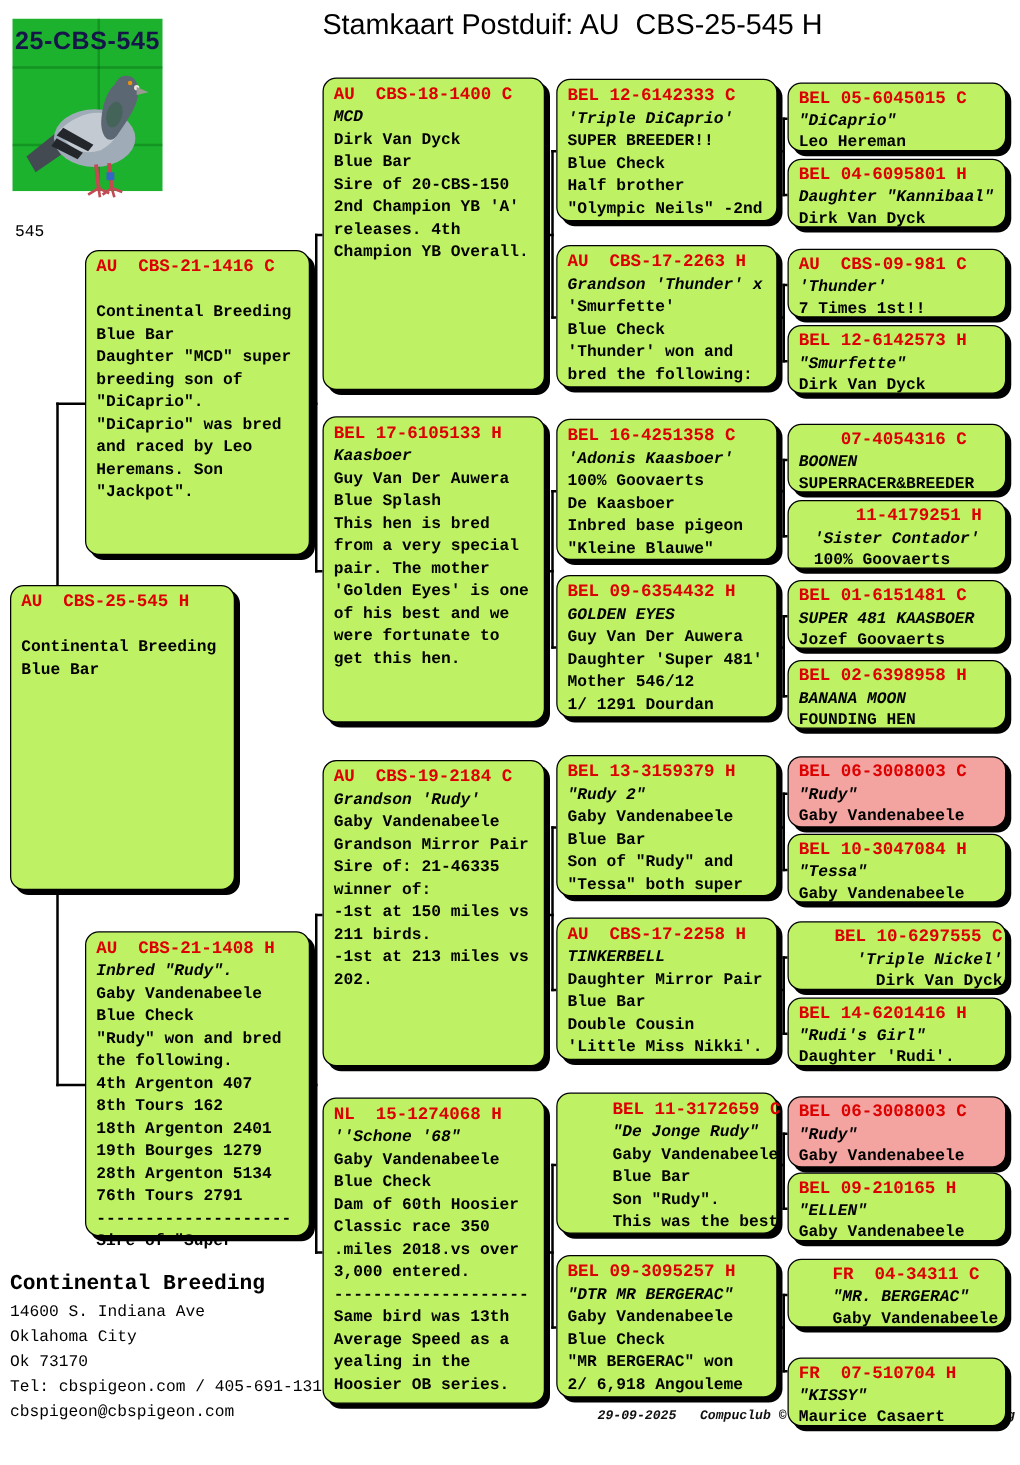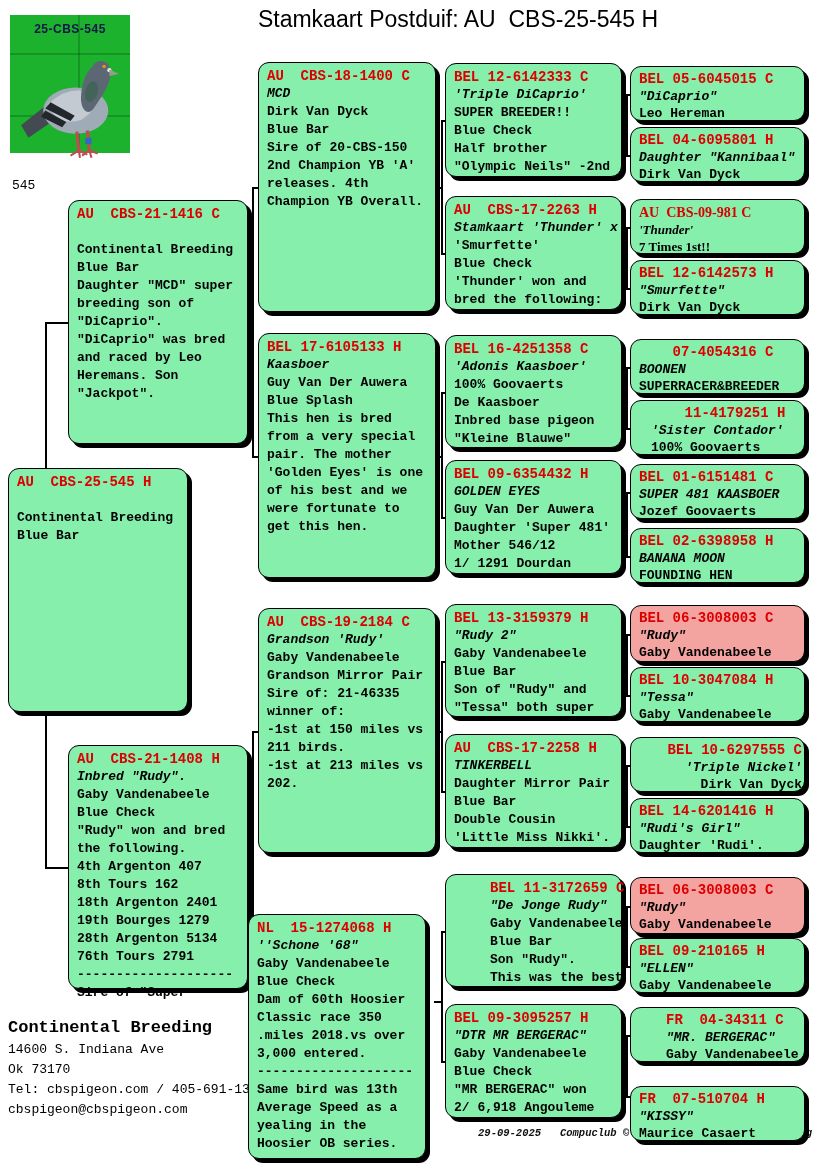--- a/index.html
+++ b/index.html
@@ -6,36 +6,36 @@
     --red:#dd0000;
     --pink:#f3a3a0;
     --green:#1cb22e;
   }
   html,body{margin:0;padding:0;background:#fff;}
   #page{position:relative;width:816px;height:1172px;background:#fff;overflow:hidden;
         font-family:"Liberation Mono",monospace;}
   .title{position:absolute;top:6px;left:100px;width:716px;text-align:center;
          font-family:"Liberation Sans",sans-serif;font-size:23px;color:#000;white-space:pre;}
   
-  .pbox{position:absolute;background:#86efac;border:1.5px solid #000;border-radius:11px;
+  .pbox{position:absolute;background:#bef264;border:1.5px solid #000;border-radius:11px;
         box-shadow:4px 4px 0 #000;box-sizing:border-box;padding:4px 2px 2px 8px;z-index:2;}
   .pbox.hl{background:var(--pink);}
   .ring{color:var(--red);font-weight:bold;white-space:pre;font-size:14px;}
   .bline{white-space:pre;font-weight:bold;font-size:13px;color:#000;}
   .bline.it{font-style:italic;}
   .gen1 .ring,.gen1 .bline,.gen2 .ring,.gen2 .bline,.gen3 .ring,.gen3 .bline{line-height:18px;}
   .gen4 .ring,.gen4 .bline{line-height:17px;}
   .cline{position:absolute;background:#000;z-index:1;}
   
   .photo{position:absolute;left:10px;top:15px;width:120px;height:158px;}
   .photo-green{position:absolute;left:0;top:0;width:120px;height:138px;background:var(--green);}
   .seam{position:absolute;background:rgba(0,80,10,.30);}
   .photo-white{position:absolute;left:0;top:138px;width:120px;height:20px;background:#fff;}
   .photo-label{position:absolute;top:7px;left:0;width:120px;text-align:center;
-               font-family:"Liberation Sans",sans-serif;font-weight:bold;font-size:12px;
+               font-family:"Liberation Sans",sans-serif;font-weight:bold;font-size:20px;
                color:#15154a;letter-spacing:.5px;}
   .bird{position:absolute;left:8px;top:26px;}
   .photo-caption{position:absolute;left:12px;top:178px;font-size:13px;color:#000;}
   
   .loft{position:absolute;left:8px;top:1016px;}
   .loft-name{font-weight:bold;font-size:17px;line-height:24px;white-space:pre;color:#000;}
   .addr-line{font-size:13px;line-height:20px;white-space:pre;color:#000;}
   .print-info{position:absolute;right:4px;top:1127px;font-size:10.5px;font-style:italic;
               font-weight:bold;white-space:pre;color:#111;}
 </style>
@@ -196,21 +196,21 @@
         <div class="bline it">Grandson 'Rudy'</div>
         <div class="bline">Gaby Vandenabeele</div>
         <div class="bline">Grandson Mirror Pair</div>
         <div class="bline">Sire of: 21-46335</div>
         <div class="bline">winner of:</div>
         <div class="bline">-1st at 150 miles vs</div>
         <div class="bline">211 birds.</div>
         <div class="bline">-1st at 213 miles vs</div>
         <div class="bline">202.</div>
       </div>
-      <div class="pbox gen2" style="left: 248px; top: 878px; width: 178px; height: 245px; margin-top: 36px;">
+      <div class="pbox gen2" style="left: 258px; top: 878px; width: 178px; height: 245px;">
         <div class="ring">NL  15-1274068 H</div>
         <div class="bline it">''Schone '68"</div>
         <div class="bline">Gaby Vandenabeele</div>
         <div class="bline">Blue Check</div>
         <div class="bline">Dam of 60th Hoosier</div>
         <div class="bline">Classic race 350</div>
         <div class="bline">.miles 2018.vs over</div>
         <div class="bline">3,000 entered.</div>
         <div class="bline">--------------------</div>
         <div class="bline">Same bird was 13th</div>
@@ -221,21 +221,21 @@
       <div class="pbox gen3" style="left: 445px; top: 63px; width: 177px; height: 114px;">
         <div class="ring">BEL 12-6142333 C</div>
         <div class="bline it">'Triple DiCaprio'</div>
         <div class="bline">SUPER BREEDER!!</div>
         <div class="bline">Blue Check</div>
         <div class="bline">Half brother</div>
         <div class="bline">"Olympic Neils" -2nd</div>
       </div>
       <div class="pbox gen3" style="left: 445px; top: 196px; width: 177px; height: 114px;">
         <div class="ring">AU  CBS-17-2263 H</div>
-        <div class="bline it">Stamkaart 'Thunder' x</div>
+        <div class="bline it">Grandson 'Thunder' x</div>
         <div class="bline">'Smurfette'</div>
         <div class="bline">Blue Check</div>
         <div class="bline">'Thunder' won and</div>
         <div class="bline">bred the following:</div>
       </div>
       <div class="pbox gen3" style="left: 445px; top: 335px; width: 177px; height: 113px;">
         <div class="ring">BEL 16-4251358 C</div>
         <div class="bline it">'Adonis Kaasboer'</div>
         <div class="bline">100% Goovaerts</div>
         <div class="bline">De Kaasboer</div>
@@ -285,21 +285,21 @@
       <div class="pbox gen4" style="left: 630px; top: 66px; width: 175px; height: 55px;">
         <div class="ring">BEL 05-6045015 C</div>
         <div class="bline it">"DiCaprio"</div>
         <div class="bline">Leo Hereman</div>
       </div>
       <div class="pbox gen4" style="left: 630px; top: 127px; width: 175px; height: 55px;">
         <div class="ring">BEL 04-6095801 H</div>
         <div class="bline it">Daughter "Kannibaal"</div>
         <div class="bline">Dirk Van Dyck</div>
       </div>
-      <div class="pbox gen4" style="left: 630px; top: 199px; width: 175px; height: 55px; font-family: Liberation Serif, serif;">
+      <div class="pbox gen4" style="left: 630px; top: 199px; width: 175px; height: 55px;">
         <div class="ring">AU  CBS-09-981 C</div>
         <div class="bline it">'Thunder'</div>
         <div class="bline">7 Times 1st!!</div>
       </div>
       <div class="pbox gen4" style="left: 630px; top: 260px; width: 175px; height: 55px;">
         <div class="ring">BEL 12-6142573 H</div>
         <div class="bline it">"Smurfette"</div>
         <div class="bline">Dirk Van Dyck</div>
       </div>
       <div class="pbox gen4" style="left: 630px; top: 339px; width: 175px; height: 55px;">
@@ -361,20 +361,21 @@
         <div class="ring">FR  07-510704 H</div>
         <div class="bline it">"KISSY"</div>
         <div class="bline">Maurice Casaert</div>
       </div>
     </div>
 
   <div class="loft">
     <div class="loft-name">Continental Breeding</div>
     <div id="addr">
         <div class="addr-line">14600 S. Indiana Ave</div>
+        <div class="addr-line">Oklahoma City</div>
         <div class="addr-line">Ok 73170</div>
         <div class="addr-line">Tel: cbspigeon.com / 405-691-1313</div>
         <div class="addr-line">cbspigeon@cbspigeon.com</div>
       </div>
   </div>
 
   <div class="print-info">29-09-2025   Compuclub © [9.42]  Continental Breeding</div>
 
 </div>
 

